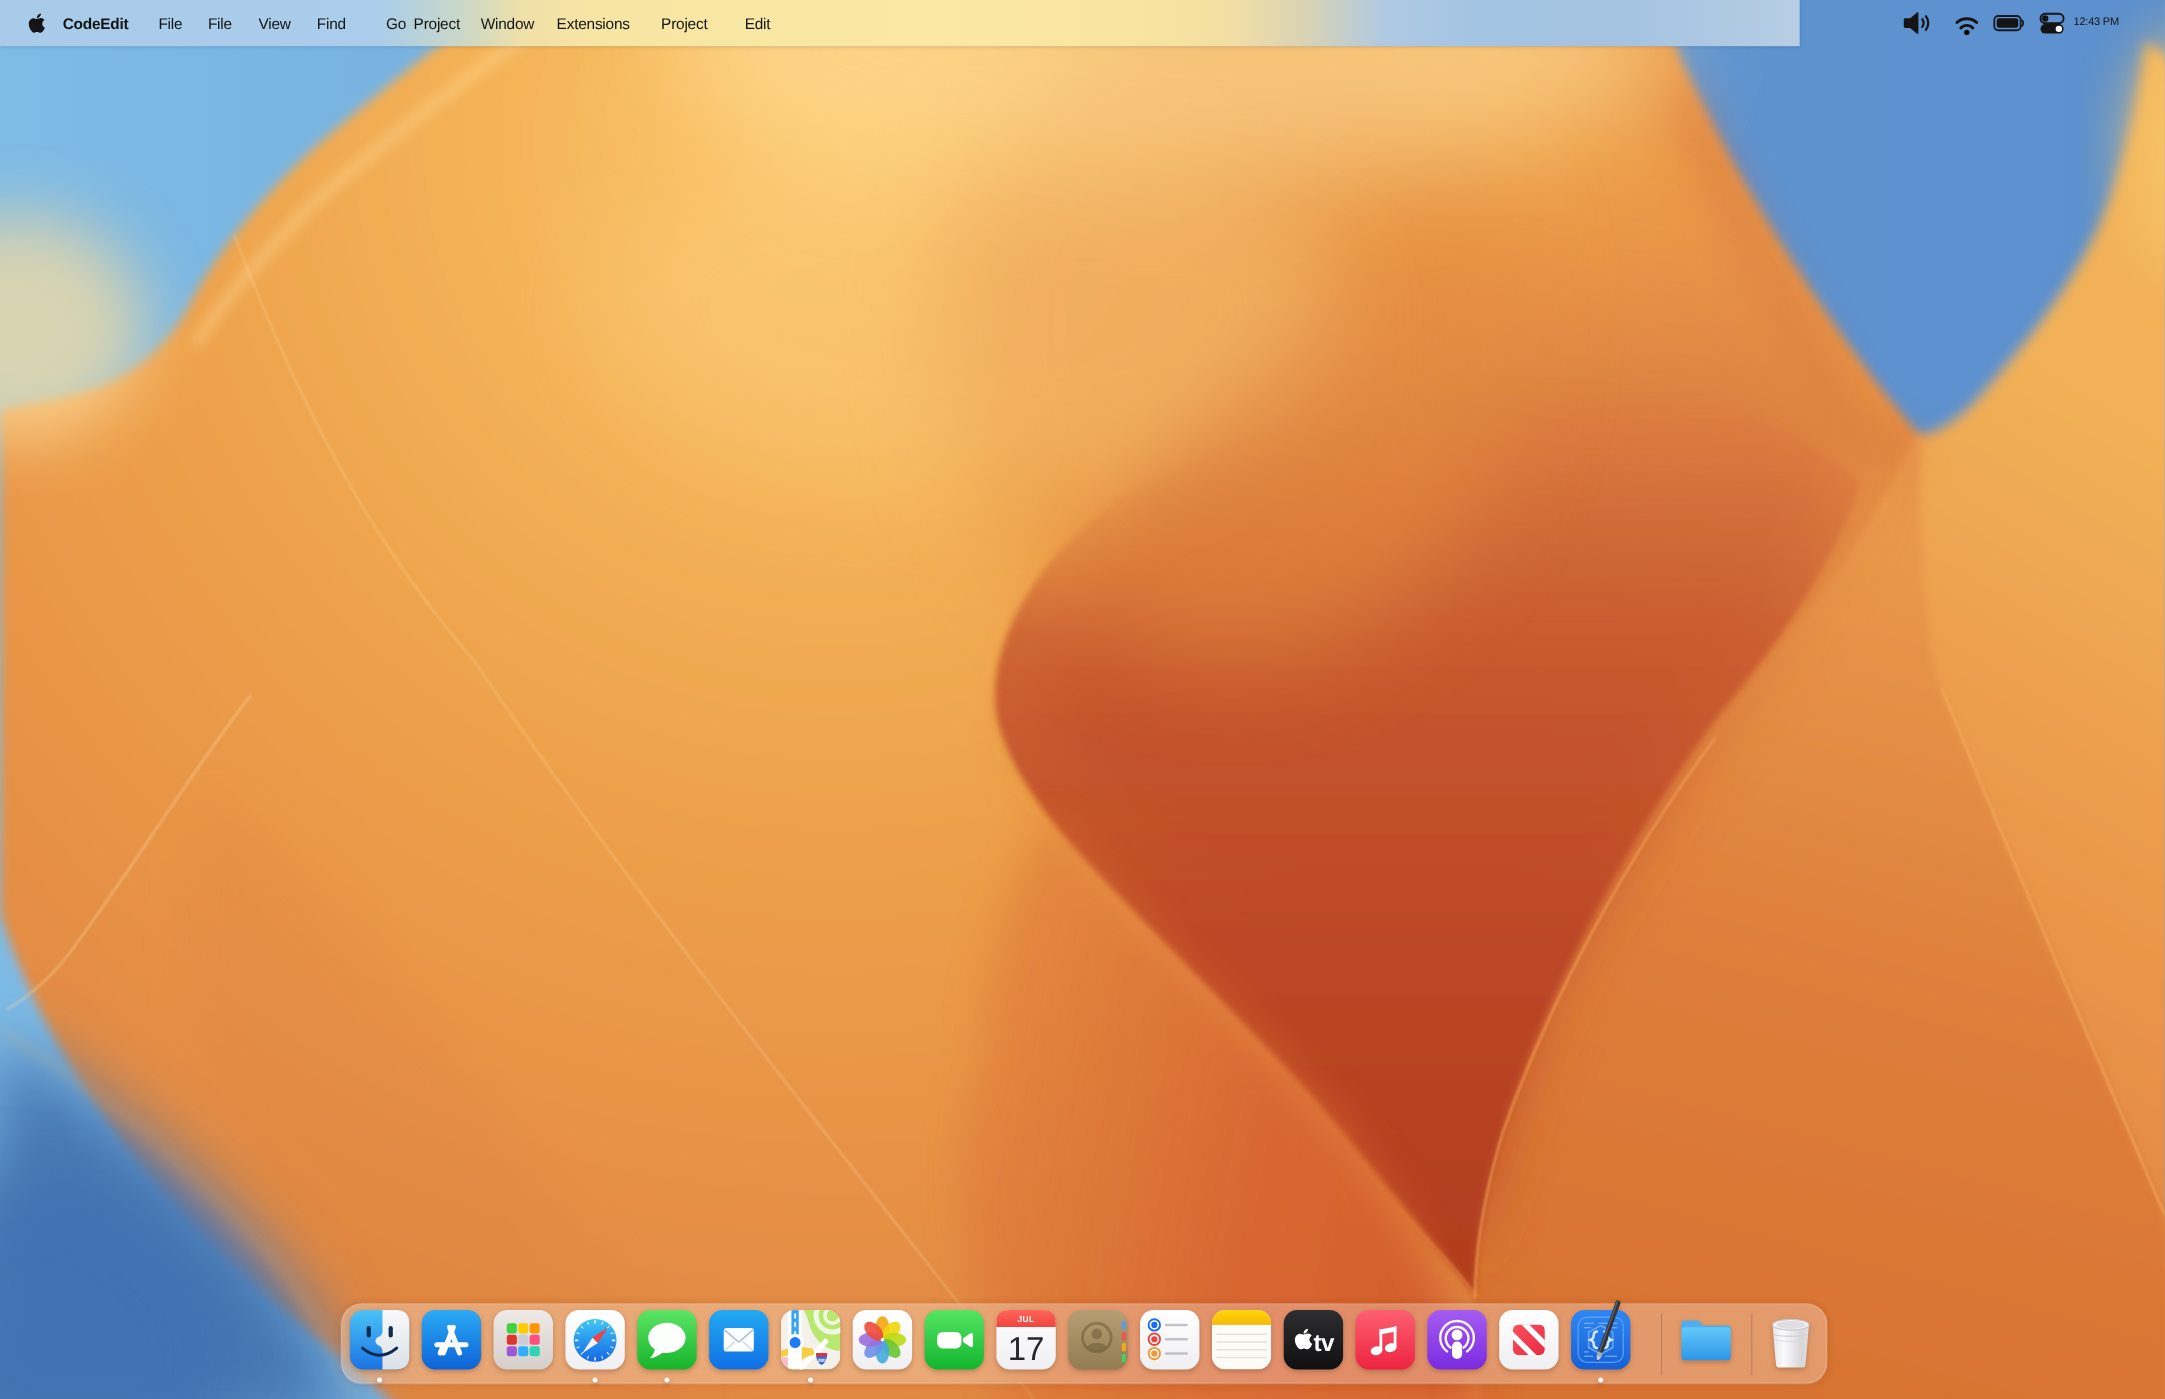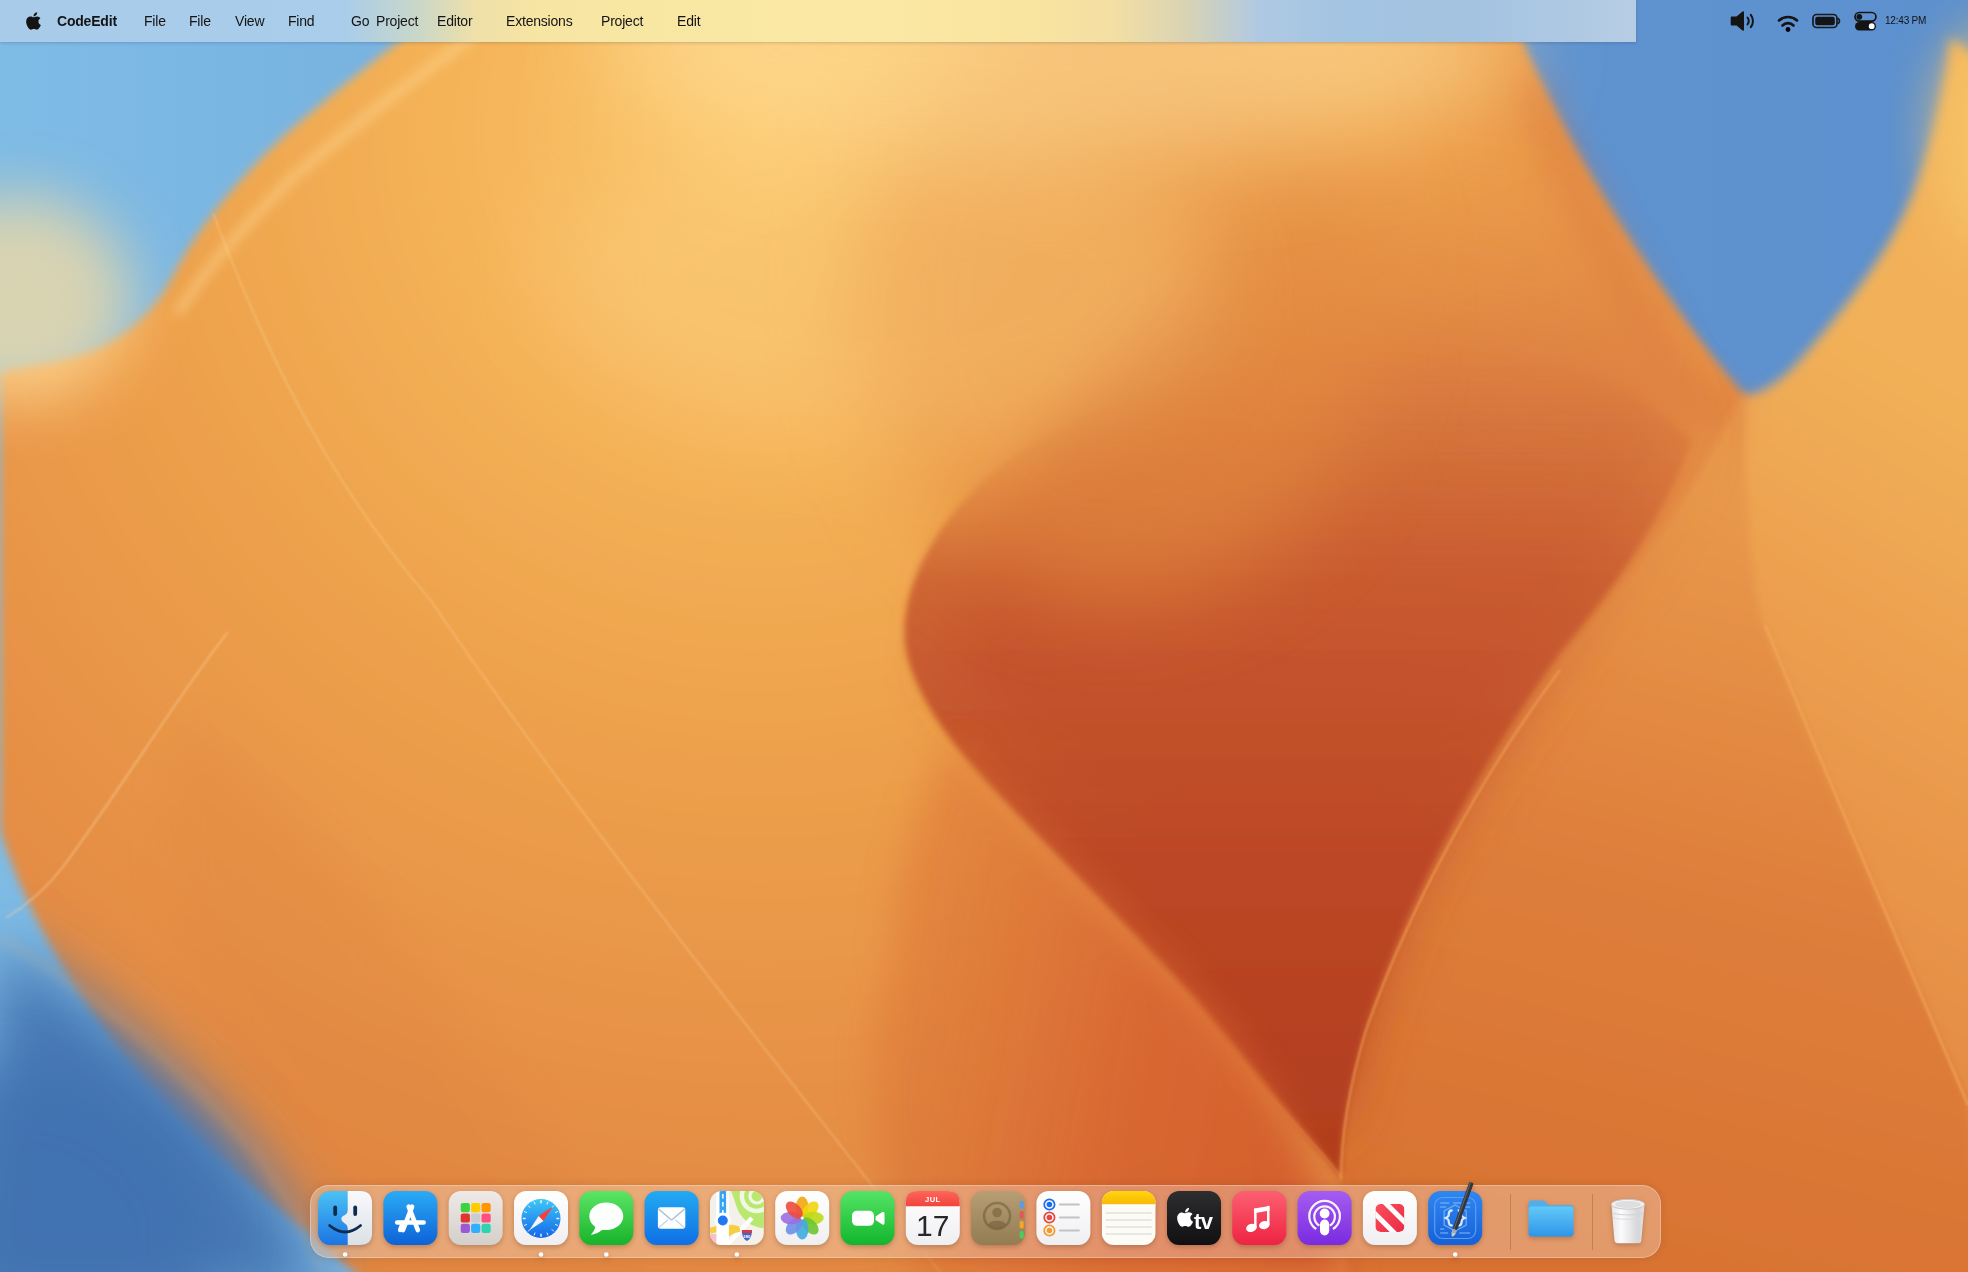--- a/index.html
+++ b/index.html
@@ -427,21 +427,21 @@
 <svg width="17" height="20" viewBox="0 0 384 512" style="position:absolute;left:25px;top:11px">
         <path fill="#141414" d="M318.7 268.7c-.2-36.7 16.4-64.4 50-84.8-18.8-26.9-47.2-41.7-84.7-44.6-35.5-2.7-74.3 20.7-88.5 20.7-15 0-49.4-19.7-76.4-19.7C63.3 141.2 4 184.8 4 273.5q0 39.3 14.4 81.2c12.8 36.7 59 126.7 107.2 125.2 25.2-.6 43-17.9 75.8-17.9 31.8 0 48.3 17.9 76.4 17.9 48.6-.7 90.4-82.5 102.6-119.3-65.2-30.7-61.7-90-61.7-91.9zm-56.6-164.2c27.3-32.4 24.8-61.9 24-72.5-24.1 1.4-52 16.4-67.9 34.9-17.5 19.8-27.8 44.3-25.6 71.9 26.1 2 49.9-11.4 69.5-34.3z"></path>
       </svg>
 <span class="b" style="left:57px">CodeEdit</span>
 <span style="left:144px">File</span>
 <span style="left:189px">File</span>
 <span style="left:235px">View</span>
 <span style="left:288px">Find</span>
 <span style="left:351px">Go</span>
 <span style="left:376px">Project</span>
-<span style="left:437px">Editor</span>
+<span style="left:437px">Window</span>
 <span style="left:506px">Extensions</span>
 <span style="left:601px">Project</span>
 <span style="left:677px">Edit</span>
 <svg width="260" height="42" viewBox="0 0 260 42" style="position:absolute;left:1720px;top:0">
 <g fill="#141414" stroke="none">
 <path d="M12,16.5 h4.5 l6,-5 c.8,-.6 1.5,-.2 1.5,.8 v17.4 c0,1 -.7,1.4 -1.5,.8 l-6,-5 h-4.5 c-.8,0 -1.3,-.5 -1.3,-1.3 v-6.4 c0,-.8 .5,-1.3 1.3,-1.3 z"></path>
 <path d="M27.5,17.5 a6,6 0 0 1 0,7" stroke="#141414" stroke-width="2" fill="none" stroke-linecap="round"></path>
 <path d="M30.8,14.8 a10,10 0 0 1 0,12.4" stroke="#141414" stroke-width="2" fill="none" stroke-linecap="round"></path>
 </g>
 <g transform="translate(50,0)">

